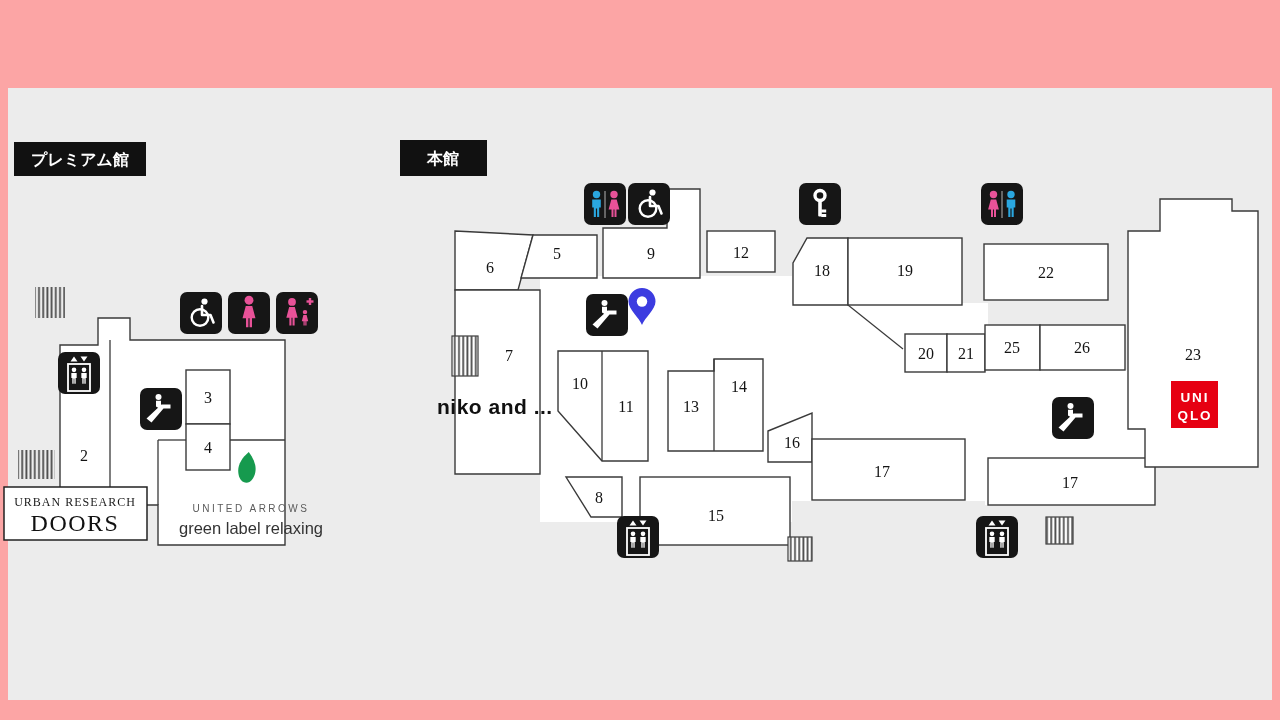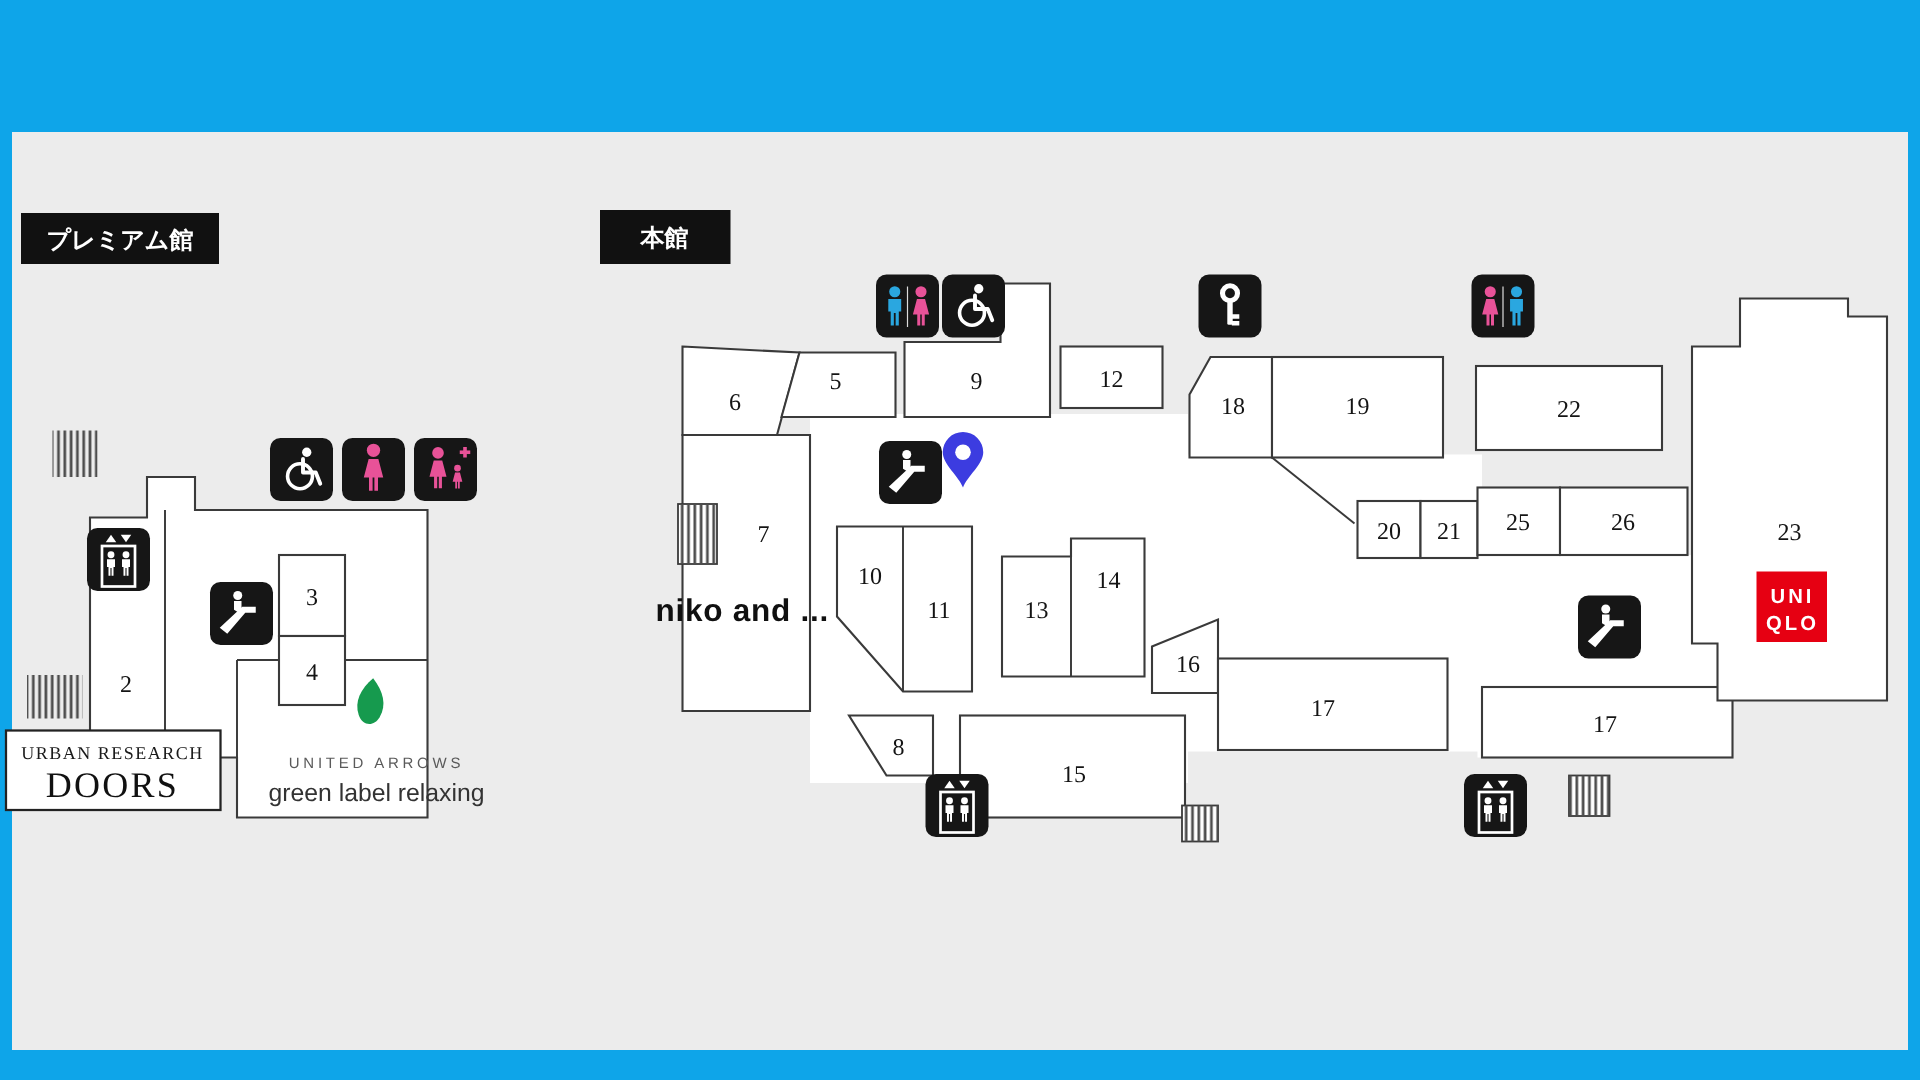--- a/index.html
+++ b/index.html
@@ -1,16 +1,16 @@
 <!DOCTYPE html>
 <html><head>
 <meta charset="utf-8">
 <style>
   html,body{margin:0;padding:0;background:#ffffff;}
-  .stage{position:relative;width:1280px;height:720px;background:#0ea5e9;overflow:hidden;
+  .stage{position:relative;width:1280px;height:720px;background:#fca5a5;overflow:hidden;
          font-family:"Liberation Sans",sans-serif;}
   svg{position:absolute;left:0;top:0;}
   .wall{fill:#ffffff;stroke:#3a3a3a;stroke-width:1.4;stroke-linejoin:miter;}
   .ln{fill:none;stroke:#3a3a3a;stroke-width:1.3;}
   .bd{fill:#ffffff;}
   .ibx{fill:#161616;}
   .num{font-family:"Liberation Serif",serif;font-size:16px;fill:#141414;text-anchor:middle;}
   .hdr{font-family:"Liberation Sans",sans-serif;font-weight:bold;font-size:16px;fill:#ffffff;text-anchor:middle;}
   .hdrbox{fill:#111111;}
   .serif1{font-family:"Liberation Serif",serif;font-size:12px;letter-spacing:1px;fill:#1a1a1a;text-anchor:middle;}

